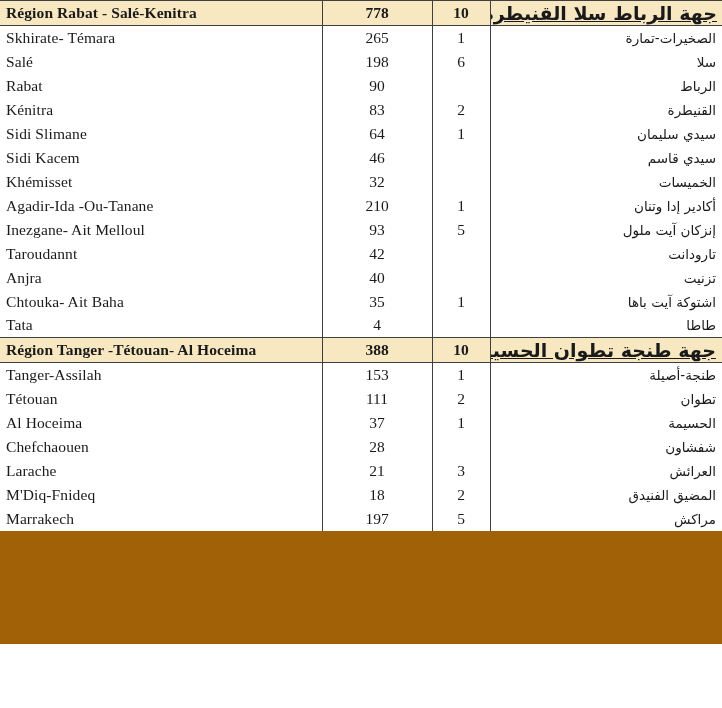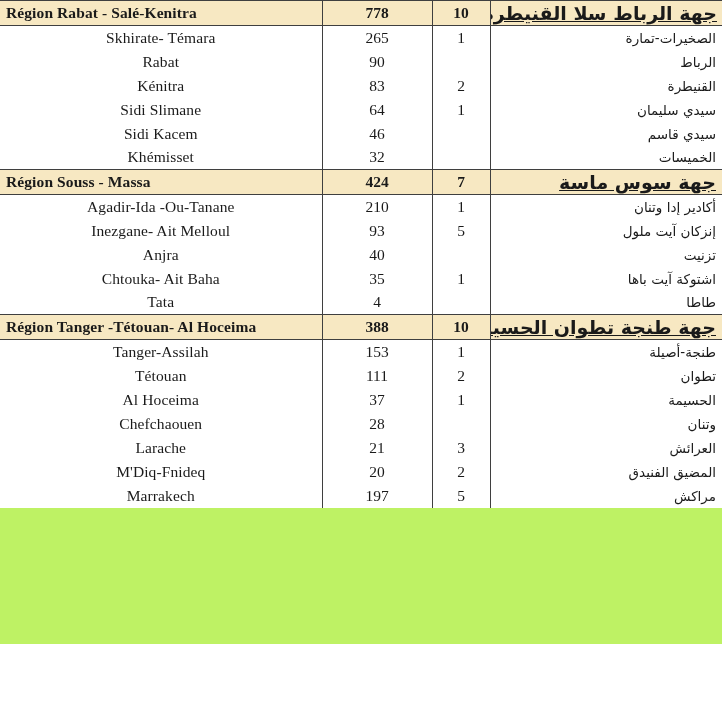--- a/index.html
+++ b/index.html
@@ -12,21 +12,21 @@
     height: 708px;
     overflow: hidden;
     font-family: "Liberation Serif", "DejaVu Serif", serif;
     color: #1a1a1a;
   }
 
   #page {
     position: relative;
     width: 722px;
     height: 708px;
-    background: #bef264;
+    background: #a16207;
   }
 
   
   .table-wrap {
     position: absolute;
     left: 0;
     top: 0;
     width: 722px;
     height: 644px;
     overflow: hidden;
@@ -73,21 +73,20 @@
   tr.city-row > td {
     background: #ffffff;
     font-weight: normal;
   }
   tr.city-row > td.cell-ar {
     border-right: none;
     padding-left: 44px;
   }
   tr.city-row > td.cell-fr {
     border-left: none;
-    text-align: center;
   }
 
   td.cell-fr {
     text-align: left;
     letter-spacing: 0.1px;
   }
   td.cell-num,
   td.cell-dec {
     text-align: center;
   }
@@ -134,20 +133,26 @@
             <td class="cell-dec">10</td>
             <td class="cell-ar">جهة الرباط سلا القنيطرة</td>
           </tr>
           <tr class="city-row">
             <td class="cell-fr">Skhirate- Témara</td>
             <td class="cell-num">265</td>
             <td class="cell-dec">1</td>
             <td class="cell-ar">الصخيرات-تمارة</td>
           </tr>
           <tr class="city-row">
+            <td class="cell-fr">Salé</td>
+            <td class="cell-num">198</td>
+            <td class="cell-dec">6</td>
+            <td class="cell-ar">سلا</td>
+          </tr>
+          <tr class="city-row">
             <td class="cell-fr">Rabat</td>
             <td class="cell-num">90</td>
             <td class="cell-dec"></td>
             <td class="cell-ar">الرباط</td>
           </tr>
           <tr class="city-row">
             <td class="cell-fr">Kénitra</td>
             <td class="cell-num">83</td>
             <td class="cell-dec">2</td>
             <td class="cell-ar">القنيطرة</td>
@@ -163,37 +168,37 @@
             <td class="cell-num">46</td>
             <td class="cell-dec"></td>
             <td class="cell-ar">سيدي قاسم</td>
           </tr>
           <tr class="city-row">
             <td class="cell-fr">Khémisset</td>
             <td class="cell-num">32</td>
             <td class="cell-dec"></td>
             <td class="cell-ar">الخميسات</td>
           </tr>
-          <tr class="region-row">
-            <td class="cell-fr">Région Souss - Massa</td>
-            <td class="cell-num">424</td>
-            <td class="cell-dec">7</td>
-            <td class="cell-ar">جهة سوس ماسة</td>
-          </tr>
           <tr class="city-row">
             <td class="cell-fr">Agadir-Ida -Ou-Tanane</td>
             <td class="cell-num">210</td>
             <td class="cell-dec">1</td>
             <td class="cell-ar">أكادير إدا وتنان</td>
           </tr>
           <tr class="city-row">
             <td class="cell-fr">Inezgane- Ait Melloul</td>
             <td class="cell-num">93</td>
             <td class="cell-dec">5</td>
             <td class="cell-ar">إنزكان آيت ملول</td>
+          </tr>
+          <tr class="city-row">
+            <td class="cell-fr">Taroudannt</td>
+            <td class="cell-num">42</td>
+            <td class="cell-dec"></td>
+            <td class="cell-ar">تارودانت</td>
           </tr>
           <tr class="city-row">
             <td class="cell-fr">Anjra</td>
             <td class="cell-num">40</td>
             <td class="cell-dec"></td>
             <td class="cell-ar">تزنيت</td>
           </tr>
           <tr class="city-row">
             <td class="cell-fr">Chtouka- Ait Baha</td>
             <td class="cell-num">35</td>
@@ -227,31 +232,31 @@
           <tr class="city-row">
             <td class="cell-fr">Al Hoceima</td>
             <td class="cell-num">37</td>
             <td class="cell-dec">1</td>
             <td class="cell-ar">الحسيمة</td>
           </tr>
           <tr class="city-row">
             <td class="cell-fr">Chefchaouen</td>
             <td class="cell-num">28</td>
             <td class="cell-dec"></td>
-            <td class="cell-ar">وتنان</td>
+            <td class="cell-ar">شفشاون</td>
           </tr>
           <tr class="city-row">
             <td class="cell-fr">Larache</td>
             <td class="cell-num">21</td>
             <td class="cell-dec">3</td>
             <td class="cell-ar">العرائش</td>
           </tr>
           <tr class="city-row">
             <td class="cell-fr">M'Diq-Fnideq</td>
-            <td class="cell-num">20</td>
+            <td class="cell-num">18</td>
             <td class="cell-dec">2</td>
             <td class="cell-ar">المضيق الفنيدق</td>
           </tr>
           <tr class="city-row">
             <td class="cell-fr">Marrakech</td>
             <td class="cell-num">197</td>
             <td class="cell-dec">5</td>
             <td class="cell-ar">مراكش</td>
           </tr>
         </tbody>

